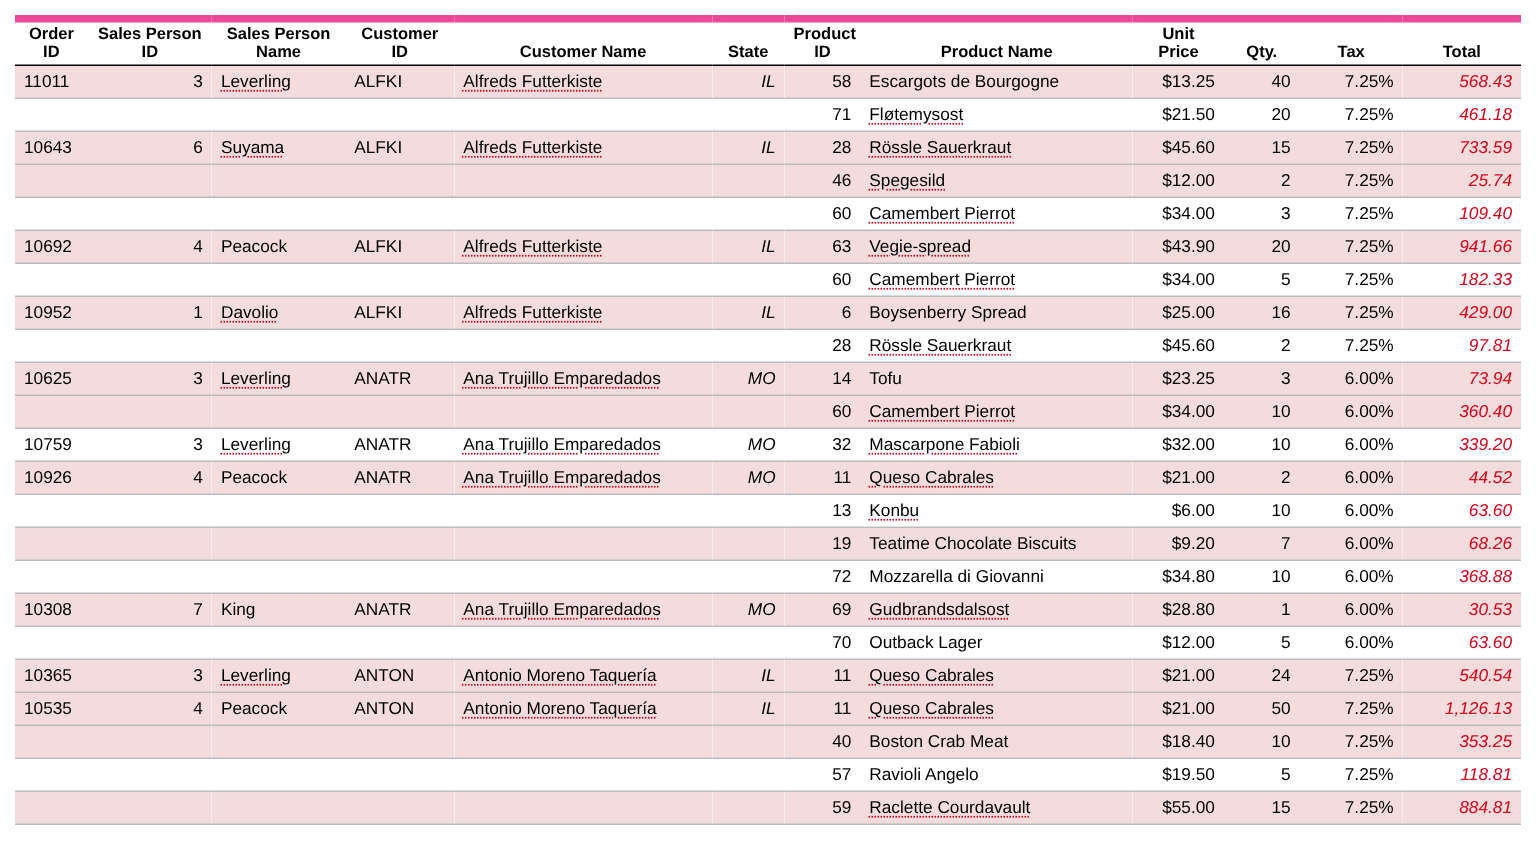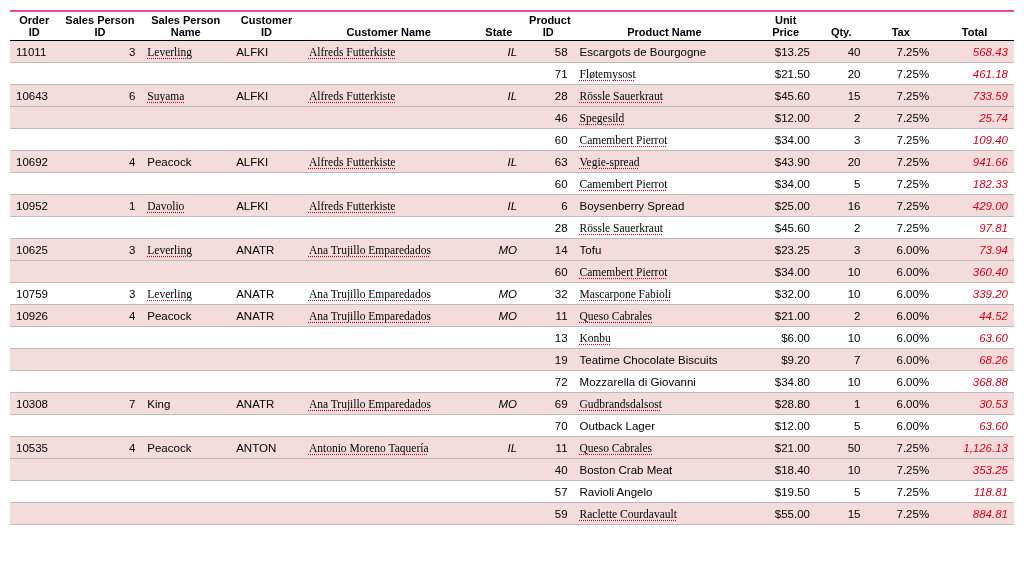--- a/index.html
+++ b/index.html
@@ -18,21 +18,21 @@
   thead th {
     font-weight: bold;
     text-align: center;
     border-bottom: 1px solid #000;
     padding: 2px 6px;
     line-height: 1.1;
     font-size: 11px;
     vertical-align: bottom;
   }
   thead {
-    border-top: 2px solid #ec4899;
+    border-top: 5px solid #ec4899;
   }
   tbody td {
     padding: 2px 6px;
     height: 17px;
     border-bottom: 1px solid #bbb;
     vertical-align: middle;
     white-space: nowrap;
     overflow: hidden;
   }
   tbody tr.shade td { background: #f5dcdc; }
@@ -49,21 +49,21 @@
   col.pname   { width: 180px; }
   col.price   { width: 60px; }
   col.qty     { width: 50px; }
   col.tax     { width: 68px; }
   col.total   { width: 78px; }
 
   .r  { text-align: right; }
   .c  { text-align: right; font-style: italic; }
   .tot { text-align: right; color: #d3001a; font-style: italic; }
 
-  .u { text-decoration: underline; text-decoration-style: dotted; text-decoration-color: #d3001a; text-underline-offset: 2px; font-family: Liberation Serif, serif; }
+  .u { text-decoration: underline; text-decoration-style: dotted; text-decoration-color: #d3001a; text-underline-offset: 2px; }
 </style>
 </head>
 <body>
 
 <table>
   <colgroup>
     <col class="order">
       <col class="spid">
       <col class="spname">
       <col class="cid">
@@ -339,20 +339,34 @@
         <td></td>
         <td class="c"></td>
         <td class="r">70</td>
         <td>Outback Lager</td>
         <td class="r">$12.00</td>
         <td class="r">5</td>
         <td class="r">6.00%</td>
         <td class="tot">63.60</td>
       </tr>
       <tr class="shade">
+        <td>10365</td>
+        <td class="r">3</td>
+        <td><span class="u">Leverling</span></td>
+        <td>ANTON</td>
+        <td><span class="u">Antonio Moreno Taquería</span></td>
+        <td class="c">IL</td>
+        <td class="r">11</td>
+        <td><span class="u">Queso Cabrales</span></td>
+        <td class="r">$21.00</td>
+        <td class="r">24</td>
+        <td class="r">7.25%</td>
+        <td class="tot">540.54</td>
+      </tr>
+      <tr class="shade">
         <td>10535</td>
         <td class="r">4</td>
         <td>Peacock</td>
         <td>ANTON</td>
         <td><span class="u">Antonio Moreno Taquería</span></td>
         <td class="c">IL</td>
         <td class="r">11</td>
         <td><span class="u">Queso Cabrales</span></td>
         <td class="r">$21.00</td>
         <td class="r">50</td>

